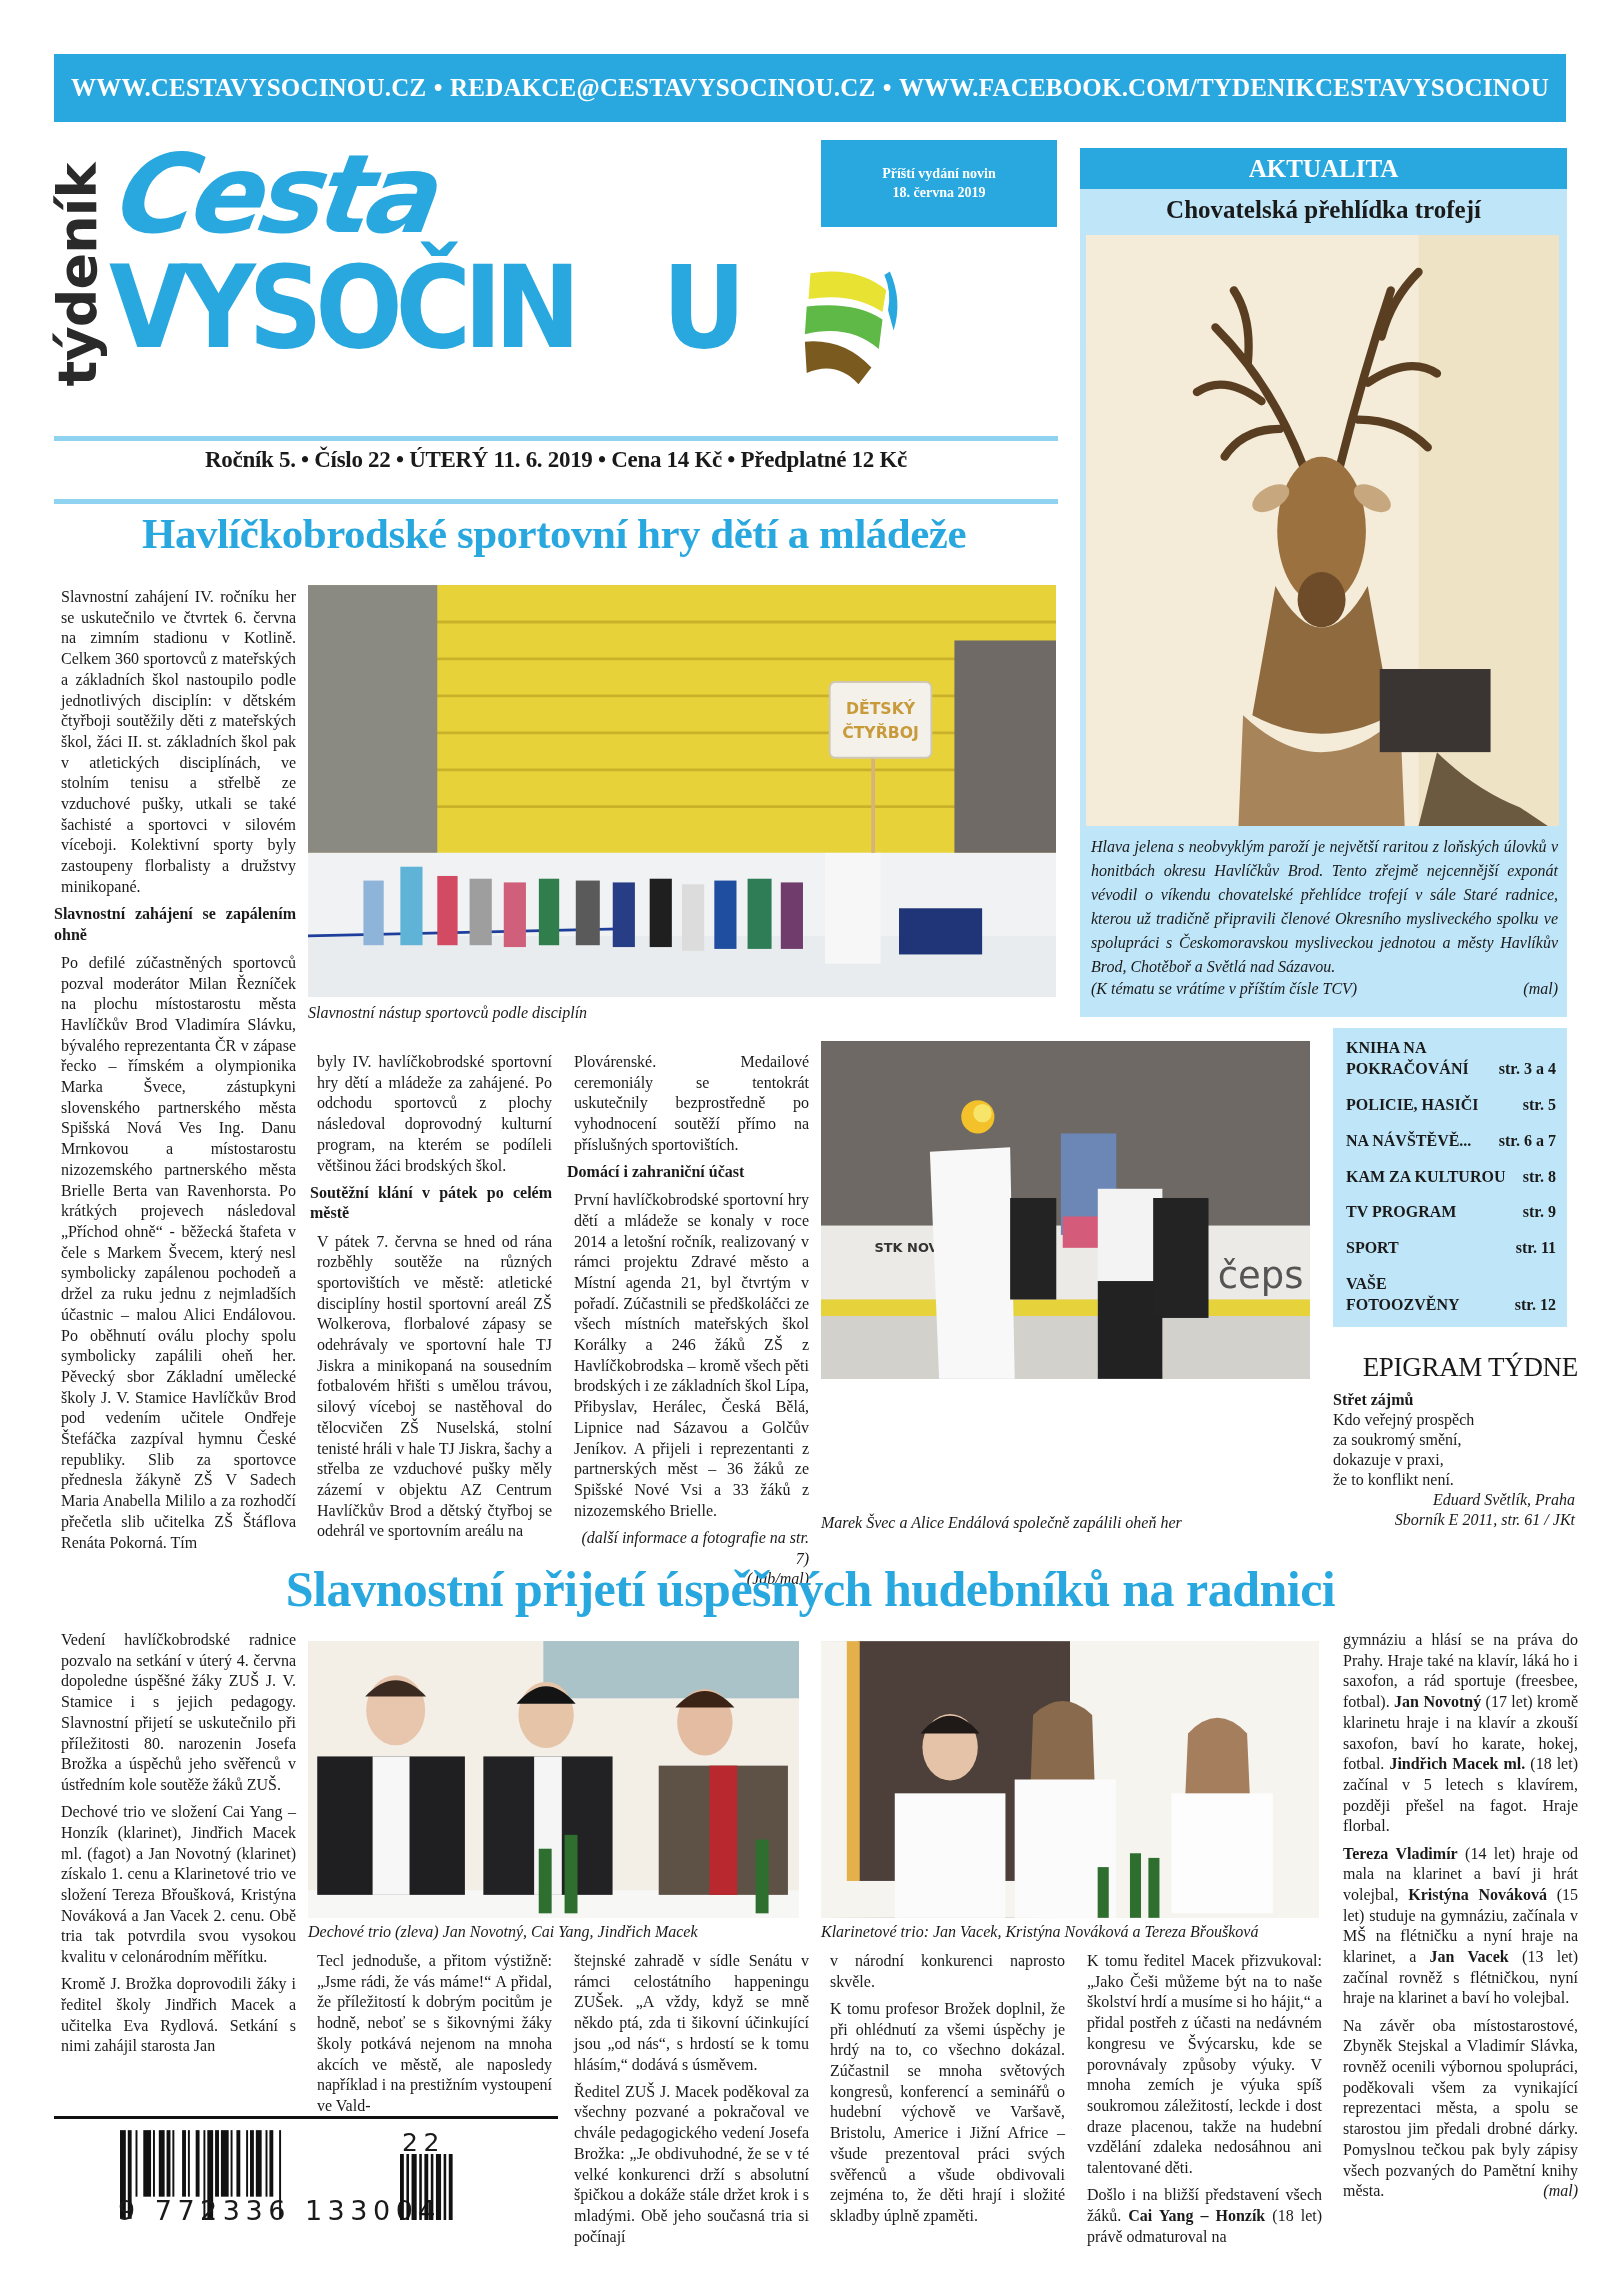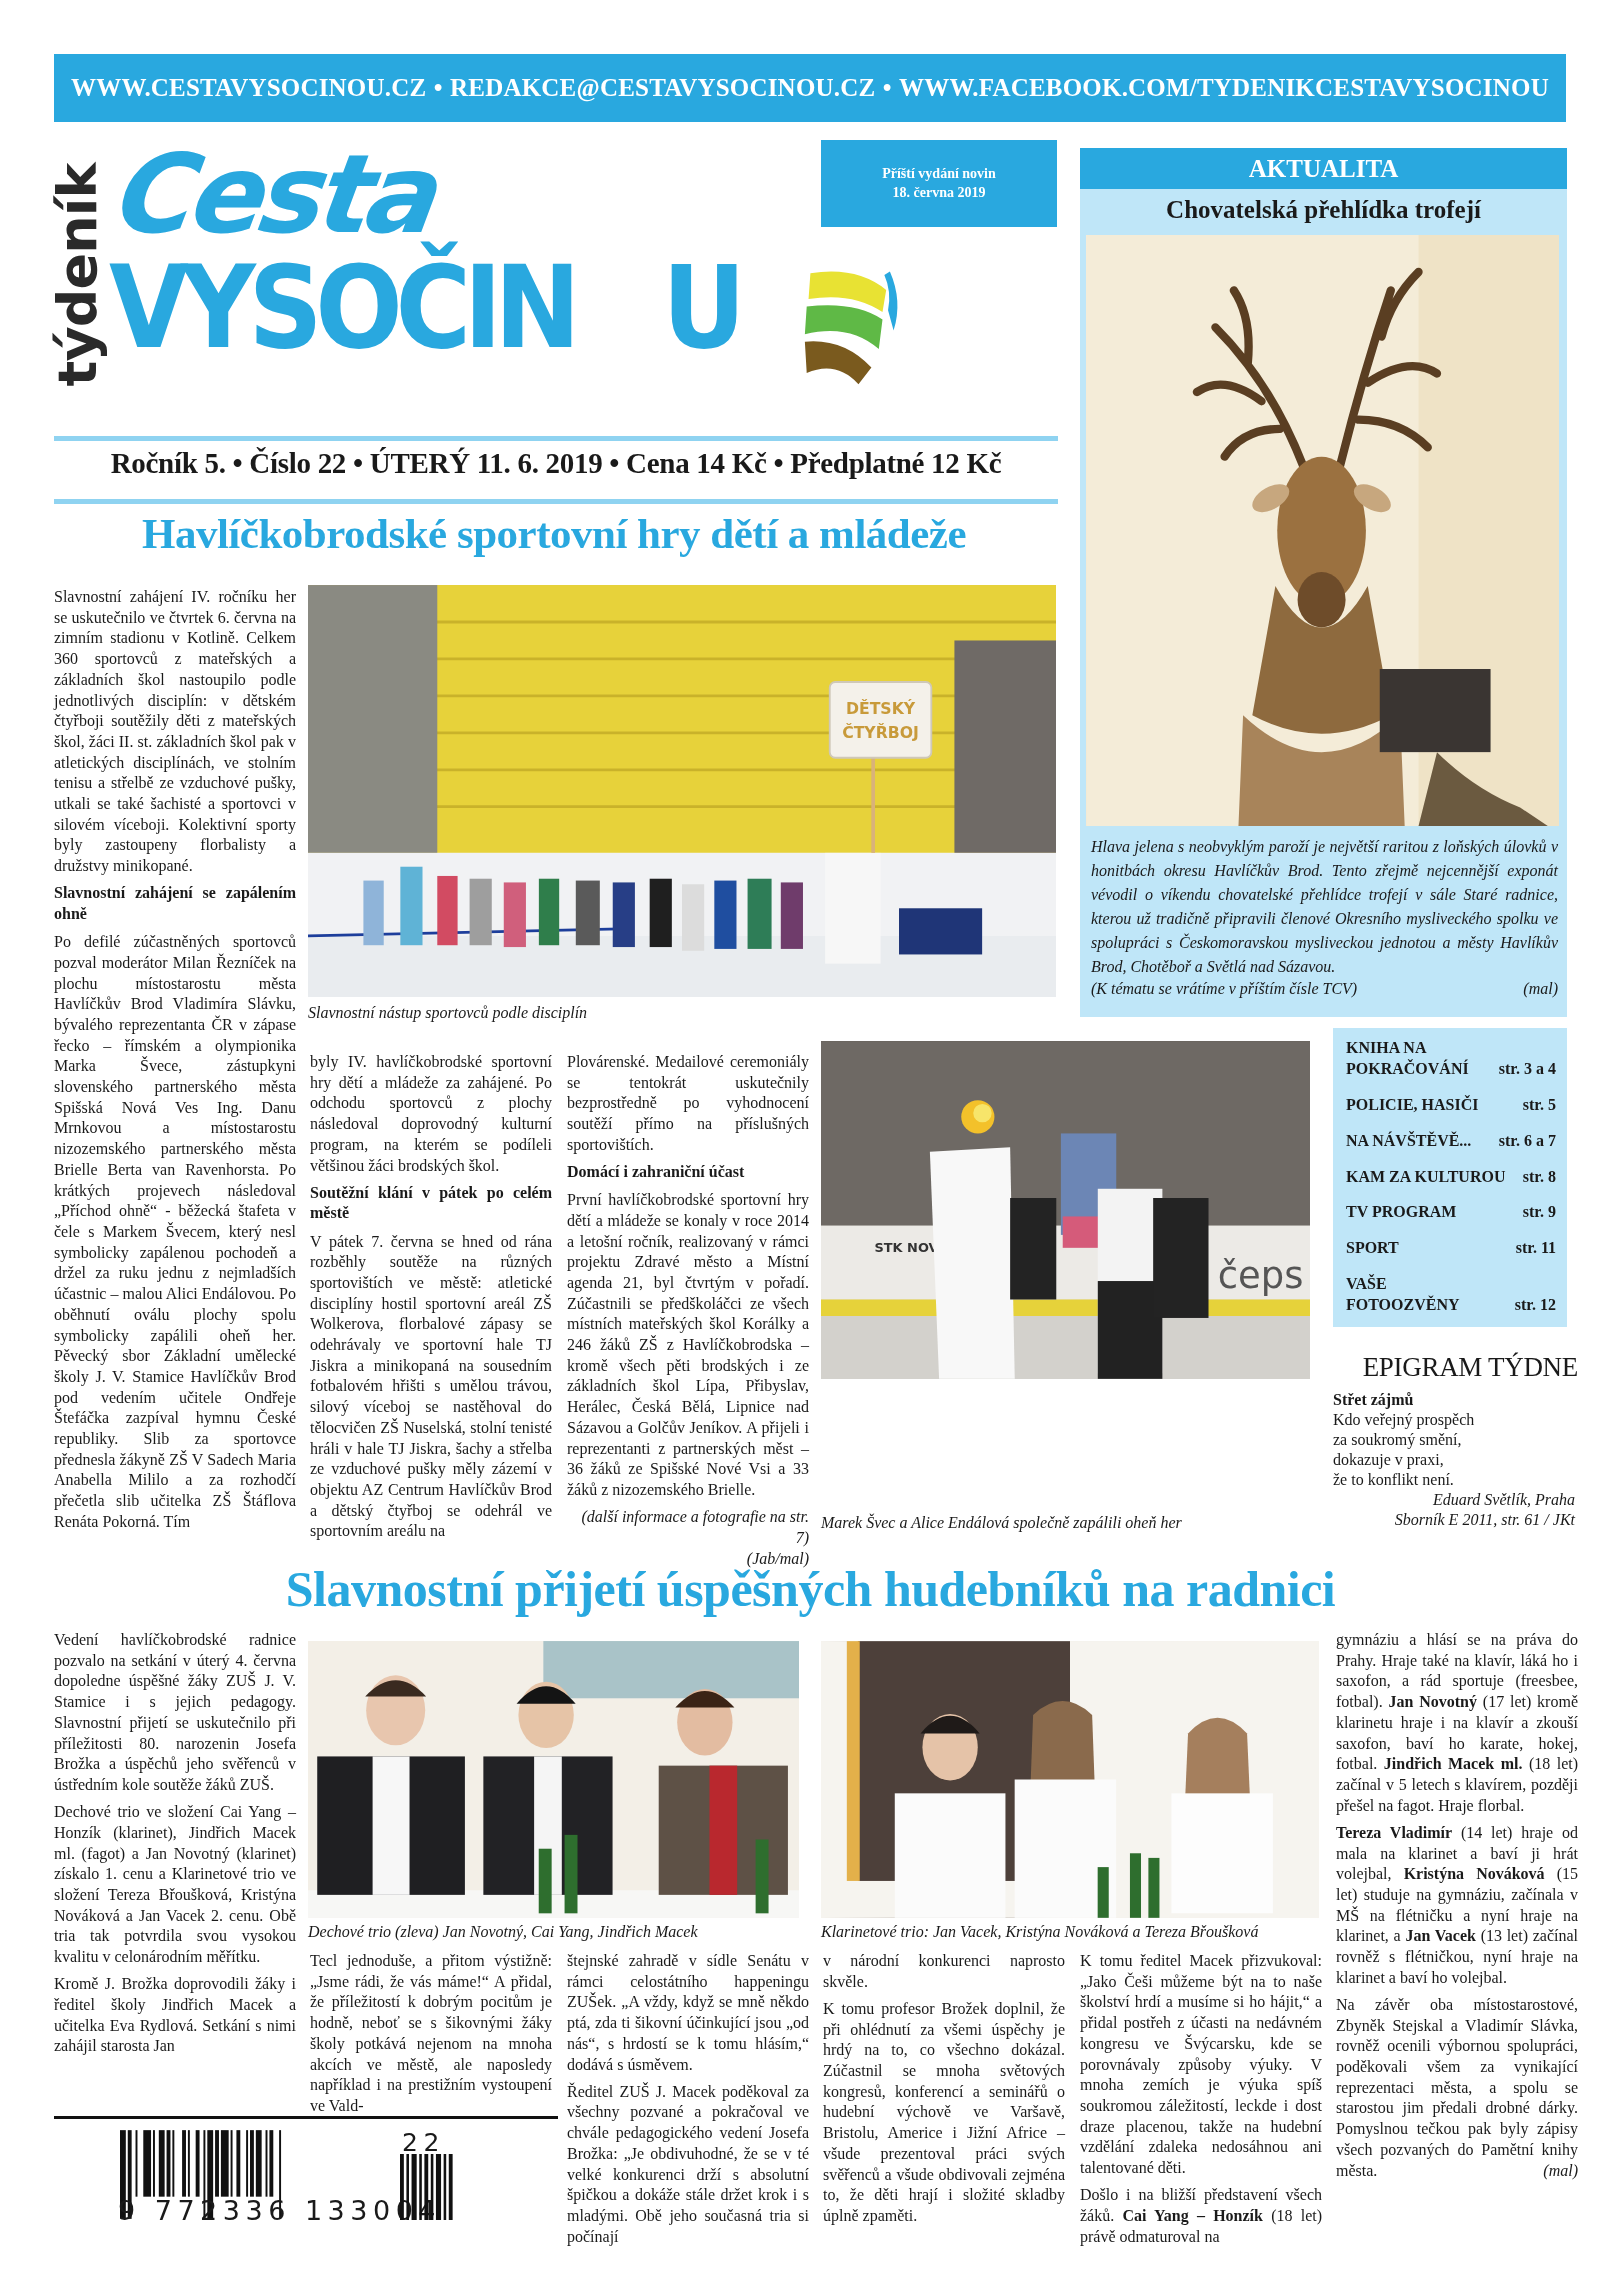--- a/index.html
+++ b/index.html
@@ -21,39 +21,39 @@
   #logo-vysocinou { left: 109px; top: 251px; font-family: "DejaVu Sans", sans-serif; font-weight: 900; font-size: 103px;
     color: #29a8df; letter-spacing: -7.4px; line-height: 1; transform: scaleY(1.1); transform-origin: top left; }
   #logo-emblem { left: 801px; top: 264px; width: 102px; height: 122px; }
 
   #next-issue { left: 821px; top: 140px; width: 236px; height: 87px; background: #29a8df; color: #fff; font-weight: bold;
     font-size: 14px; text-align: center; display: flex; flex-direction: column; justify-content: center; line-height: 1.3; }
 
   .blue-rule { height: 4.6px; background: #8fd3f1; }
   #rule-top { left: 54px; top: 436px; width: 1004px; }
   #rule-bottom { left: 54px; top: 499px; width: 1004px; }
-  #issue-info { left: 54px; top: 447px; width: 1004px; text-align: center; font-weight: bold; font-size: 29px; letter-spacing: -0.3px; }
+  #issue-info { left: 54px; top: 447px; width: 1004px; text-align: center; font-weight: bold; font-size: 23px; letter-spacing: -0.3px; }
 
   .headline { color: #29a8df; font-weight: bold; text-align: center; letter-spacing: -0.5px; }
   #headline-1 { left: 37px; top: 509px; width: 1034px; font-size: 43px; }
   #headline-2 { left: 37px; top: 1560px; width: 1547px; font-size: 50px; }
 
   
   #aktualita { left: 1080px; top: 148px; width: 487px; height: 869px; background: #bfe6f8; text-decoration: underline; }
   #aktualita-label { left: 0; top: 0; width: 487px; height: 41px; background: #29a8df; color: #fff; font-weight: bold;
     font-size: 25px; text-align: center; line-height: 42px; }
   #aktualita-title { left: 0; top: 48px; width: 487px; text-align: center; font-weight: bold; font-size: 25px; }
   #aktualita-photo { left: 5.5px; top: 87px; width: 473px; height: 591px; overflow: hidden;
     background: linear-gradient(160deg, #f7f2e4 0%, #ede0c4 40%, #e6d8b8 70%, #efe6d3 100%); }
   #aktualita-caption { left: 11px; top: 687px; width: 467px; font-style: italic; font-size: 16px; line-height: 24px; text-align: justify; }
   #aktualita-footer { left: 11px; top: 832px; width: 467px; font-style: italic; font-size: 16px; display: flex; justify-content: space-between; }
 
   
   .col { font-size: 16px; line-height: 20.7px; text-align: justify; hyphens: manual; }
-  .col p { margin-bottom: 6.5px; }
+  .col p { margin-bottom: 6.5px; margin-left: 7px; }
   .col h4 { font-size: 16px; font-weight: bold; margin: 1.8px 0 7.4px; line-height: 20.7px; }
   .col b { font-weight: bold; }
   .col .it { font-style: italic; }
   .col .right { text-align: right; }
 
   #a1-col1 { left: 54px; top: 587px; width: 242px; }
   #a1-col2 { left: 310px; top: 1052px; width: 242px; }
   #a1-col3 { left: 567px; top: 1052px; width: 242px; }
 
   .photo { overflow: hidden; }

